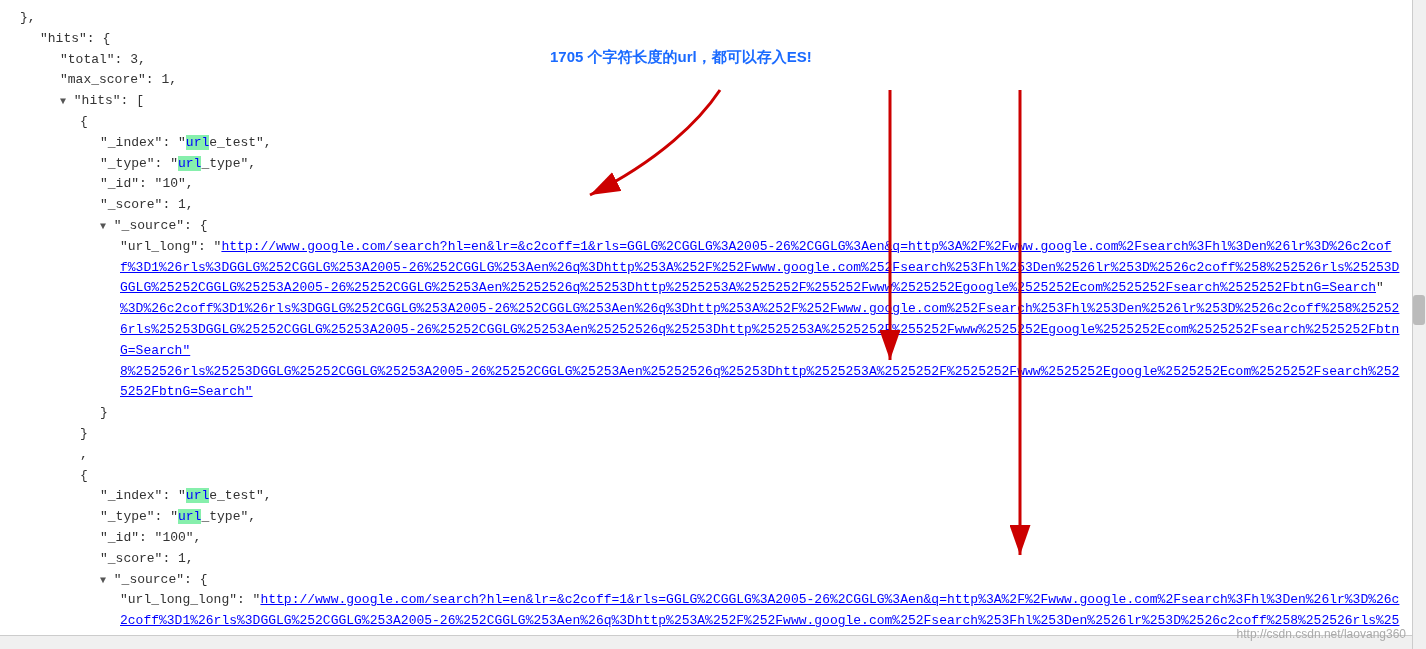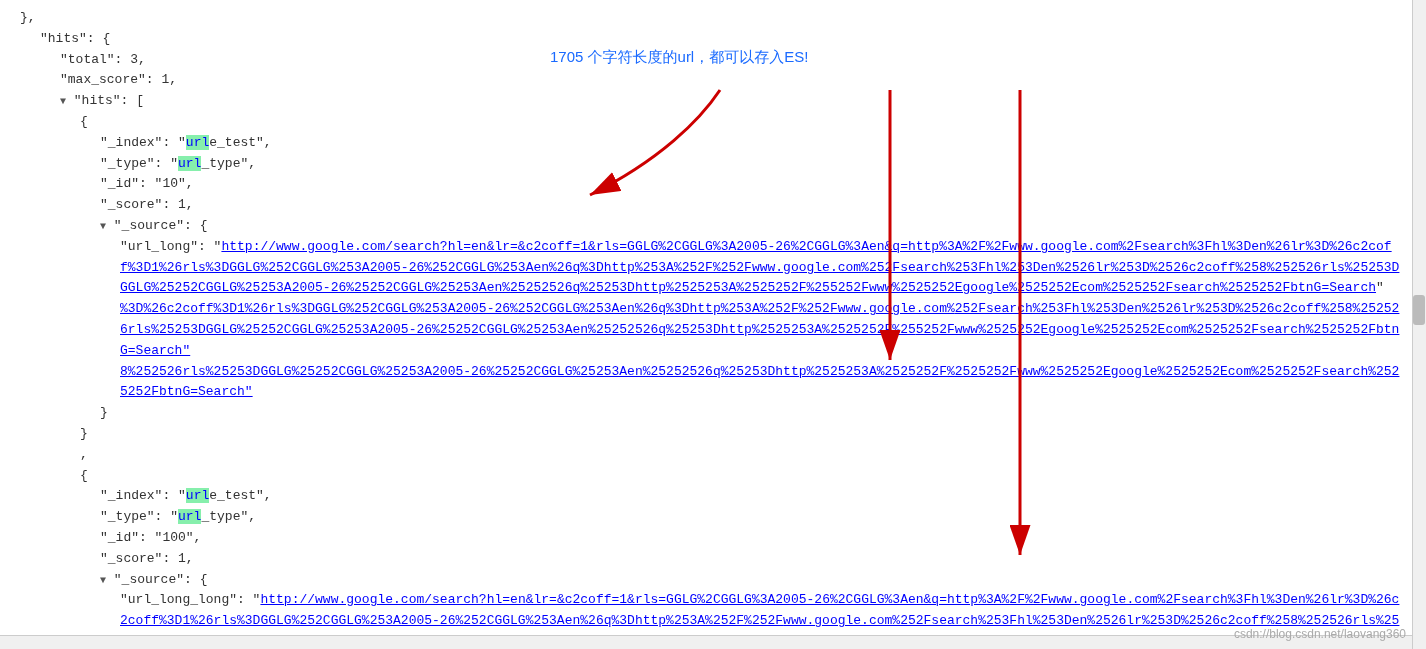--- a/index.html
+++ b/index.html
@@ -44,21 +44,21 @@
     .indent4 { padding-left: 80px; }
     .indent5 { padding-left: 100px; }
 
     .annotation {
       position: absolute;
       top: 48px;
       left: 550px;
       color: #1a6aff;
       font-family: 'Microsoft YaHei', SimSun, sans-serif;
       font-size: 15px;
-      font-weight: normal;
+      font-weight: bold;
     }
 
     
     .arrow-container {
       position: absolute;
       top: 0;
       left: 0;
       width: 100%;
       height: 100%;
       pointer-events: none;
@@ -164,14 +164,14 @@
 
     <path d="M 1020 90 L 1020 555" stroke="#cc0000" stroke-width="3" fill="none" marker-end="url(#arrowhead)"></path>
   </svg>
 
   <div class="scrollbar-right">
     <div class="scrollbar-thumb"></div>
   </div>
 
   <div class="scrollbar-bottom"></div>
 
-  <div class="watermark">csdn://blog.csdn.net/laovang360</div>
+  <div class="watermark">http://csdn.csdn.net/laovang360</div>
 </div>
 
 </body></html>

